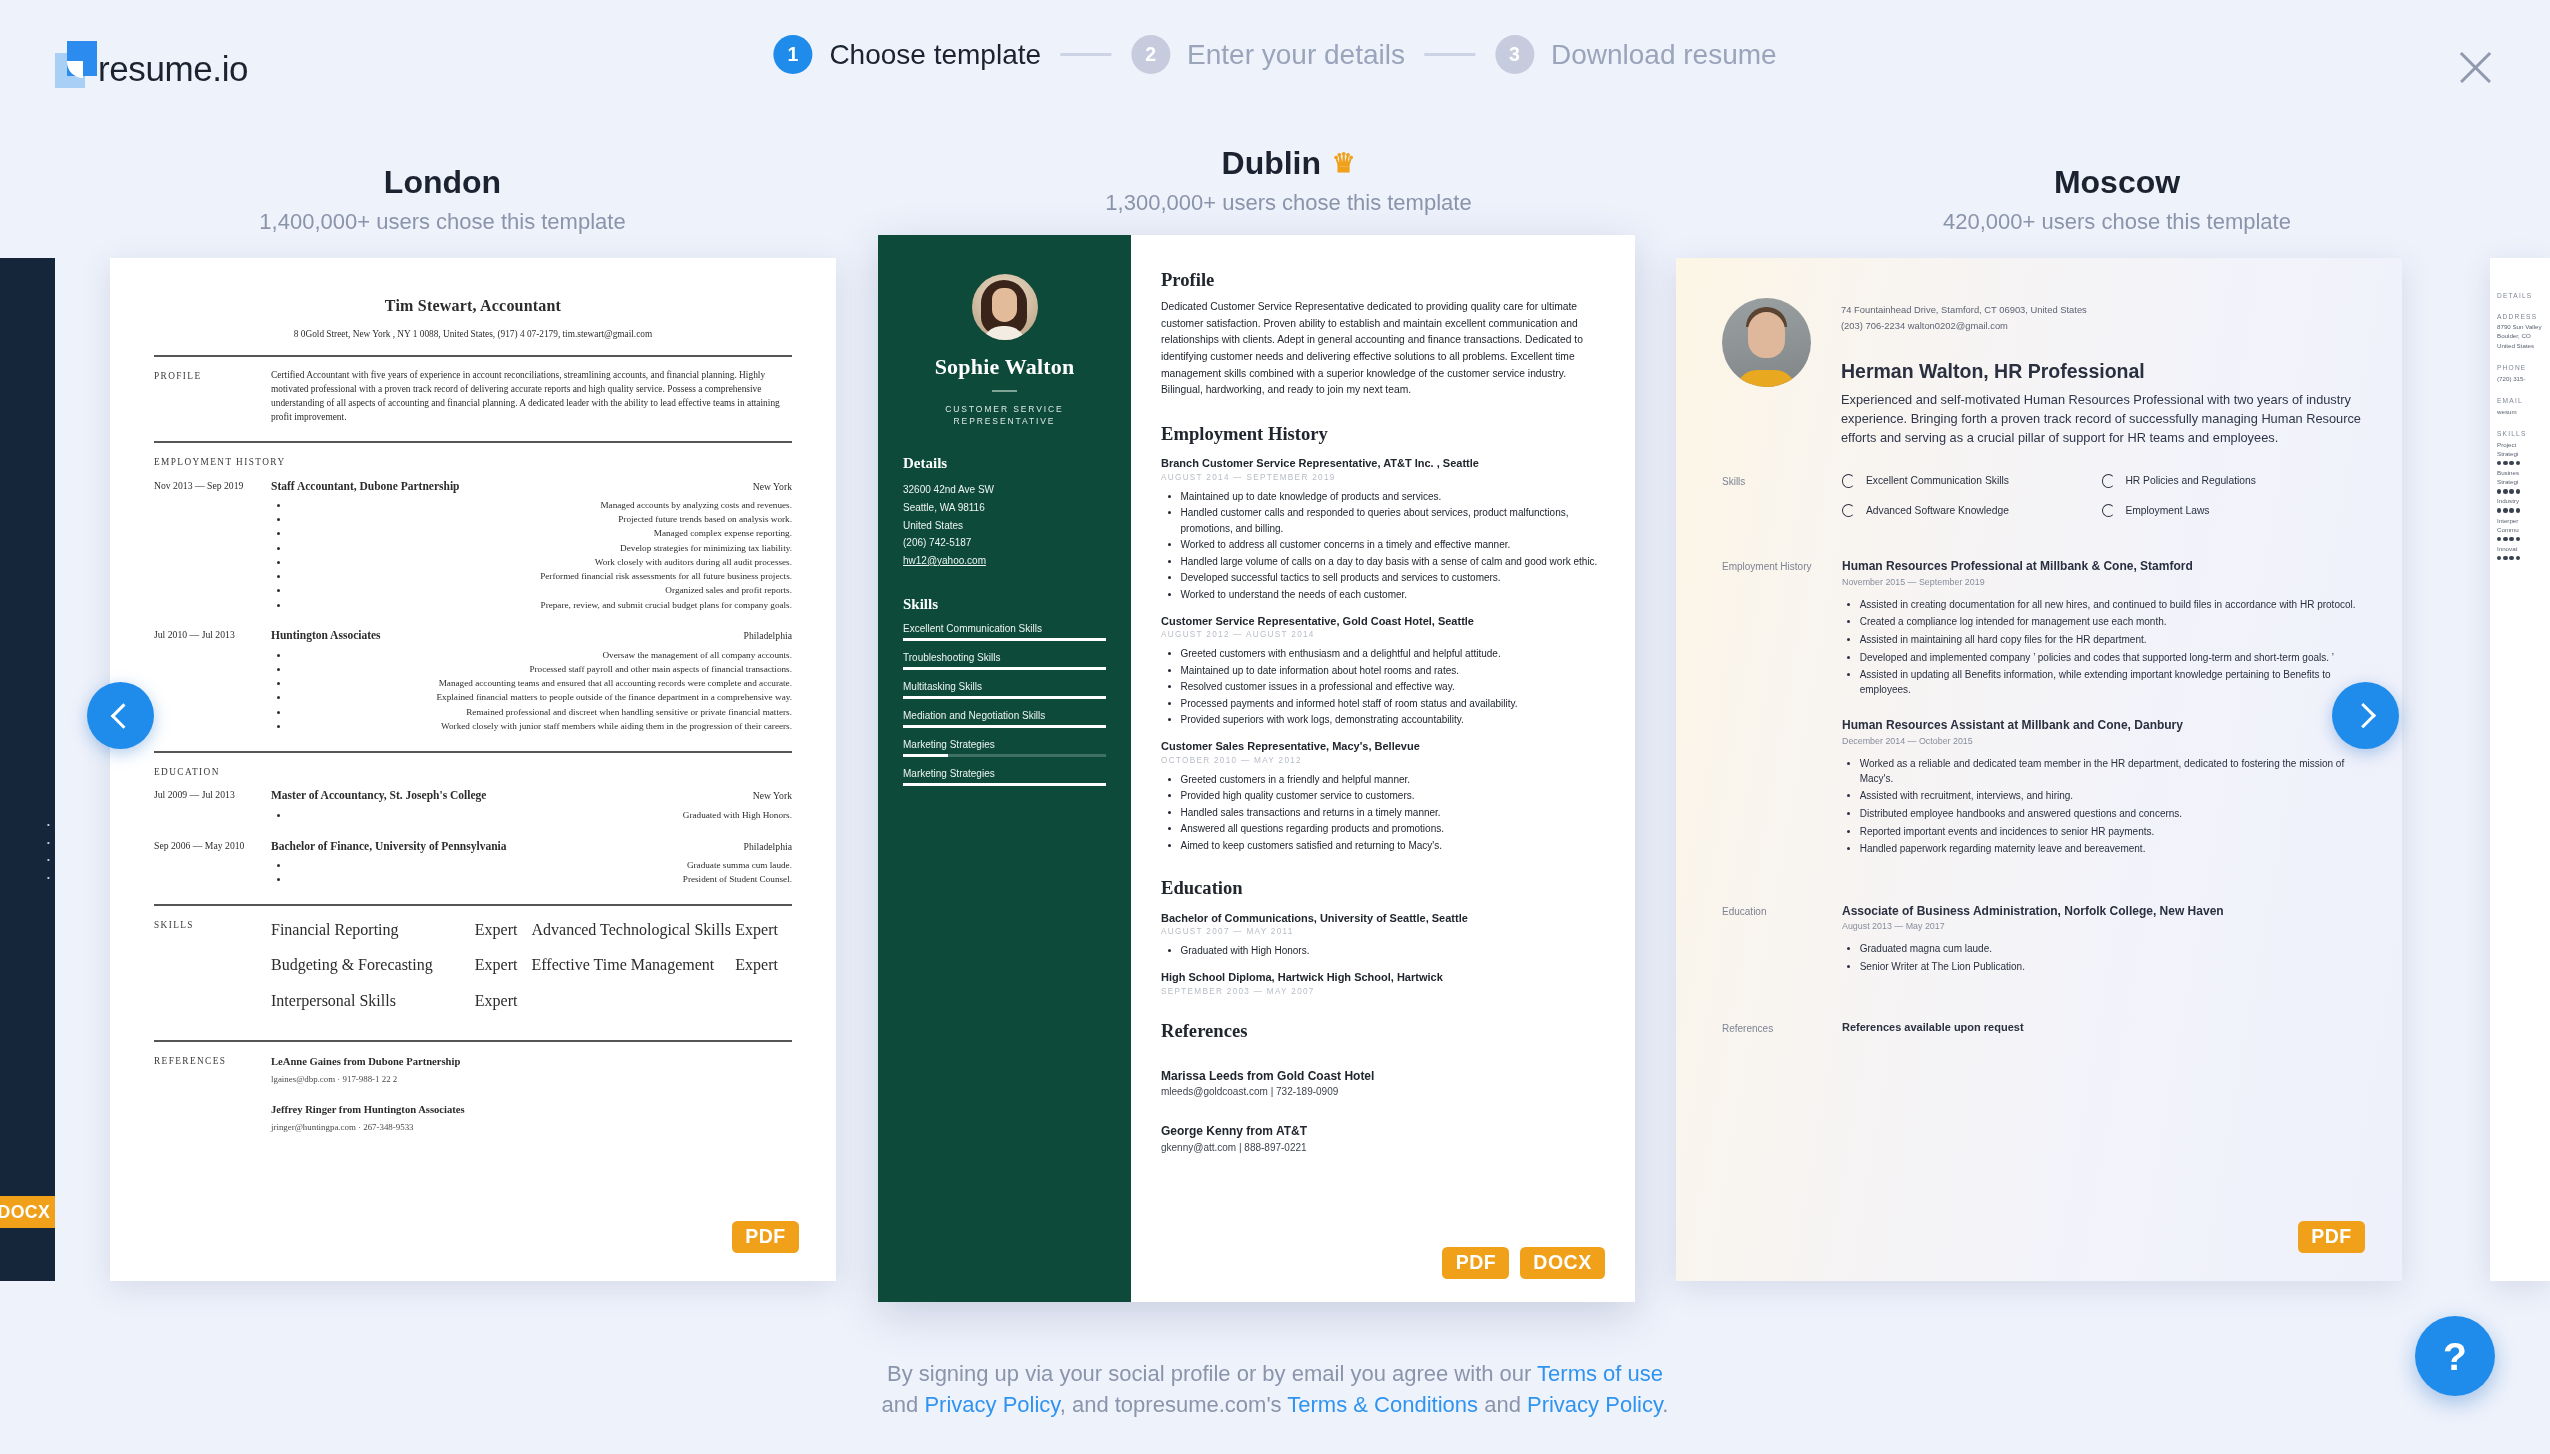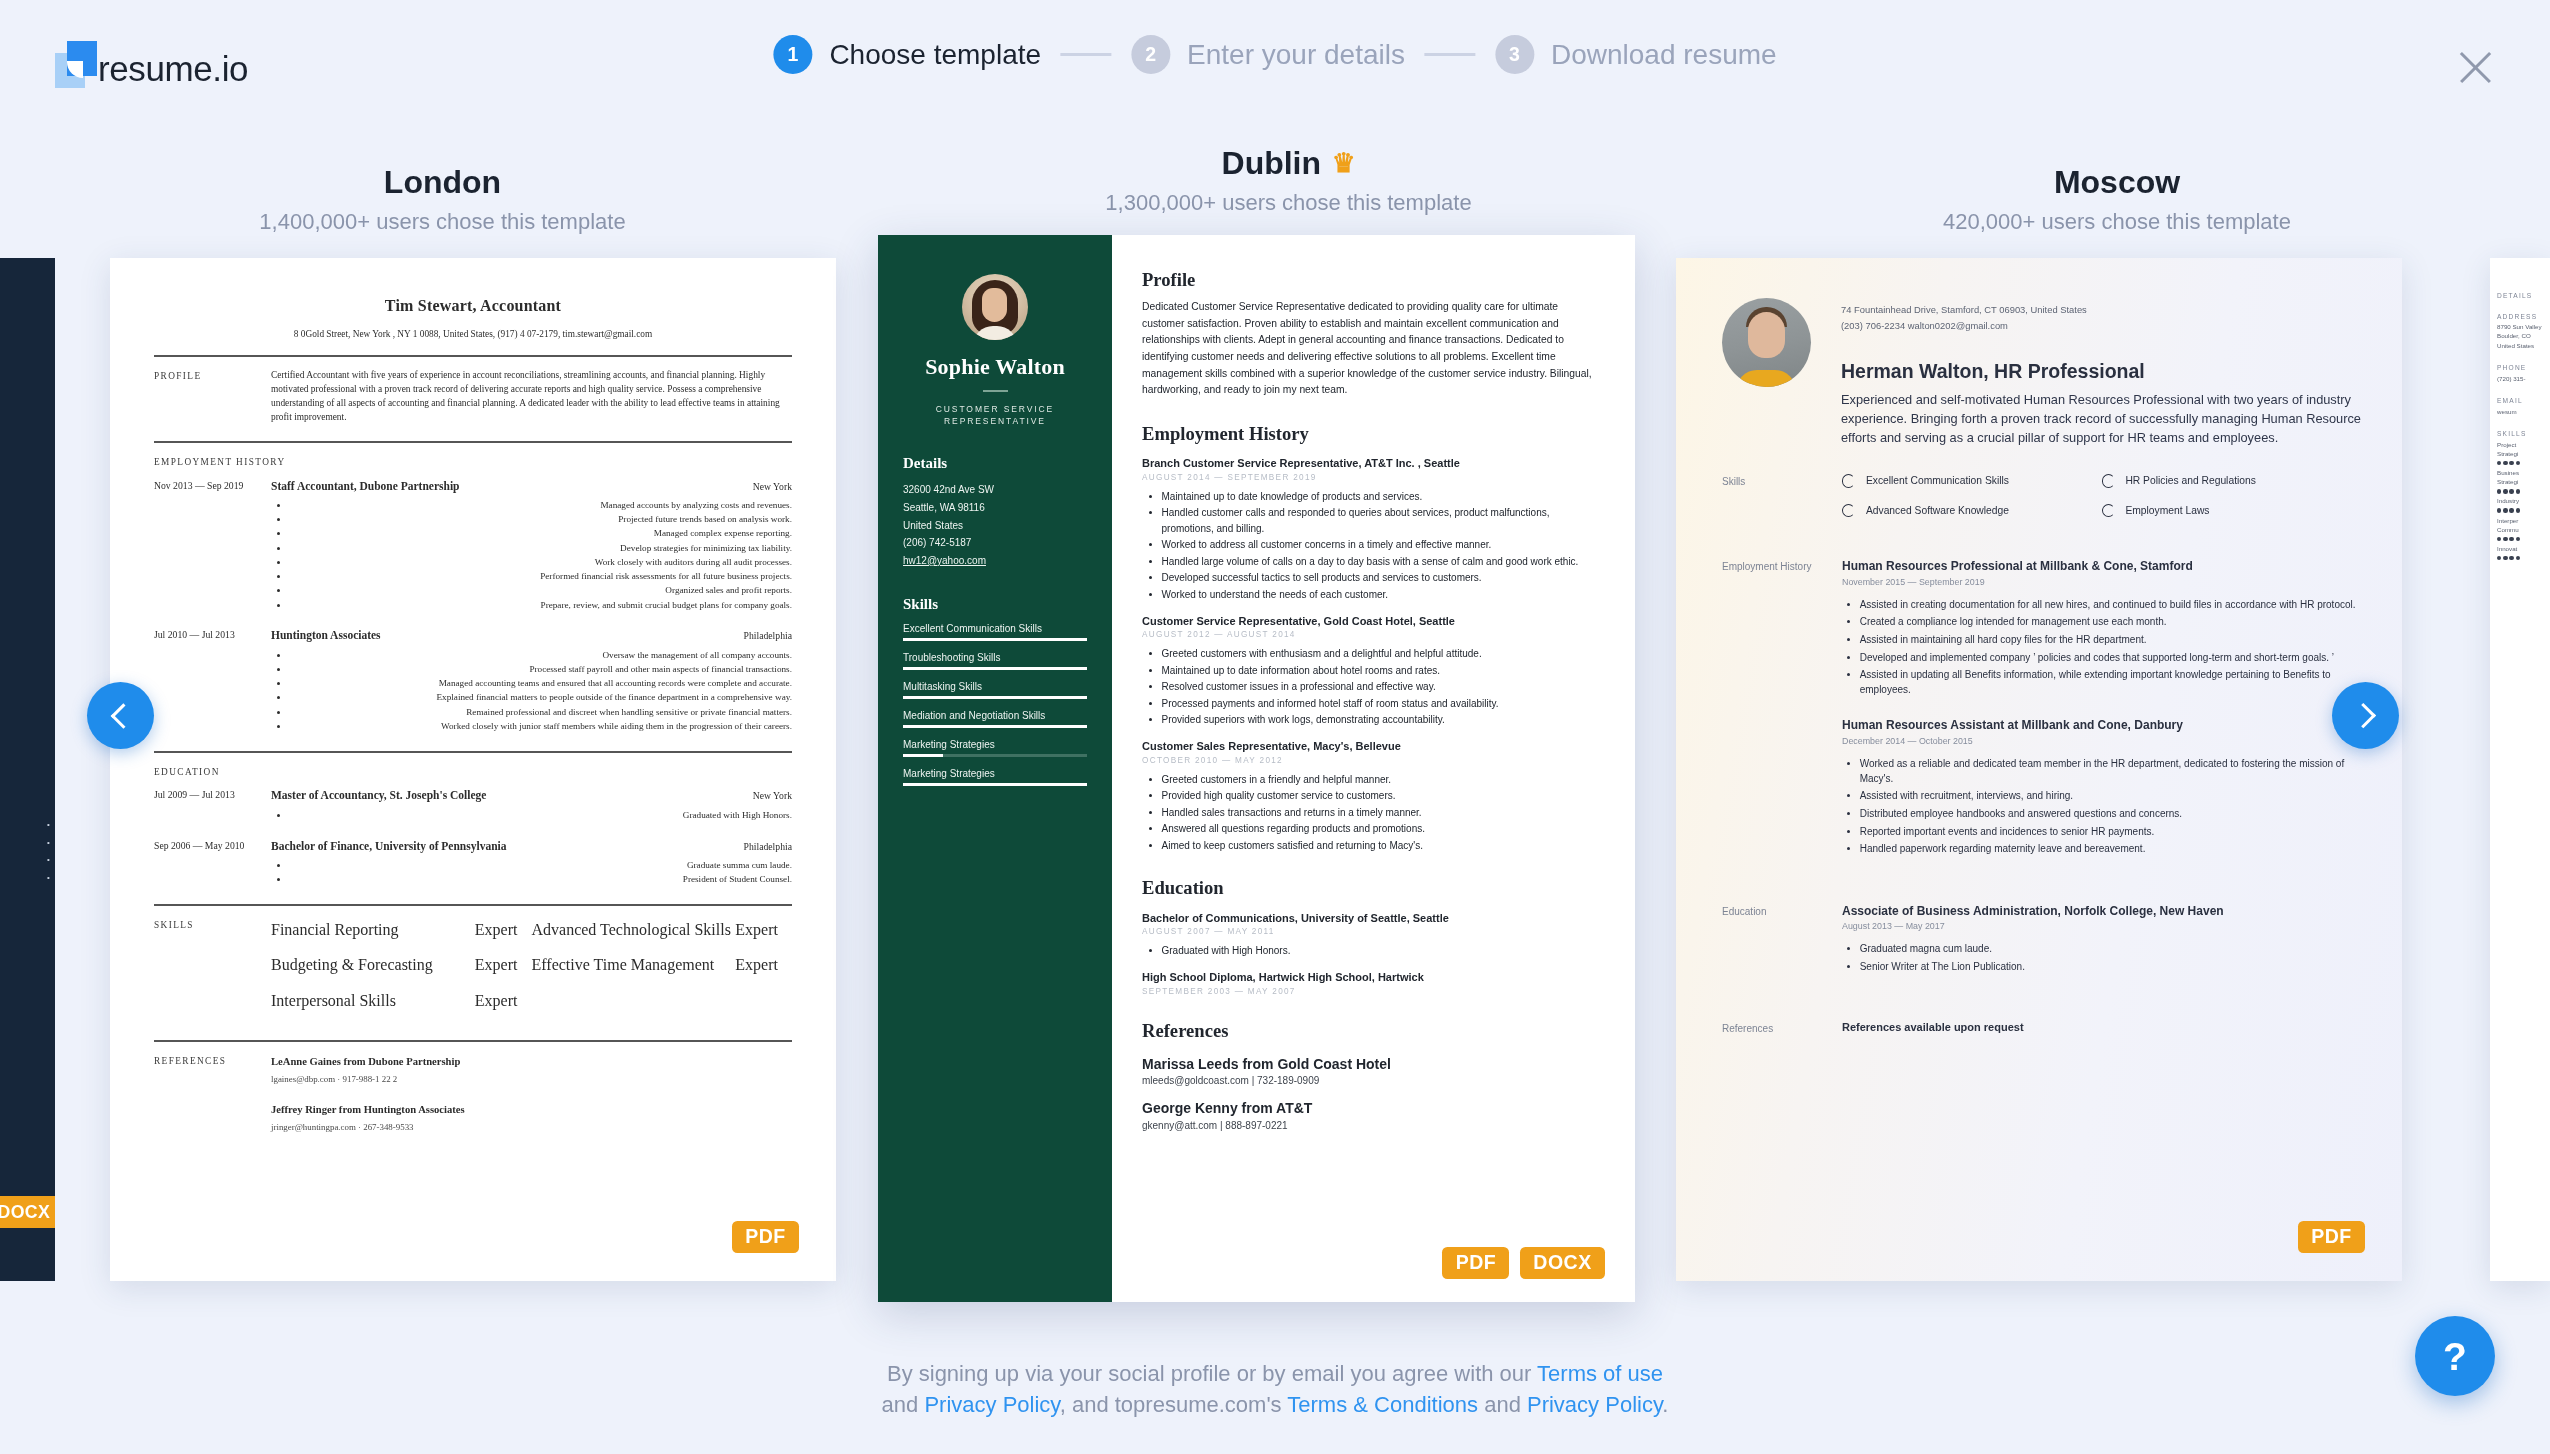--- a/index.html
+++ b/index.html
@@ -99,21 +99,21 @@
   .london .skills-grid { display: flex; flex-wrap: wrap; }
   .london .skill-row { display: flex; width: 50%; font-size: 16px; margin-bottom: 11.5px; padding-right: 14px; }
   .london .skill-row .nm { flex: 1; }
   .london .skill-row .lv { }
   .london .ref-item { margin-bottom: 15px; }
   .london .ref-name { font-size: 10.6px; font-weight: bold; }
   .london .ref-meta { font-size: 8.9px; color: #4a4a4a; margin-top: 3.5px; }
 
   
   .dublin { display: flex; height: 100%; }
-  .dublin .side { width: 234px; flex: none; background: #0e4a39; color: #ffffff; padding: 34px 25px; }
+  .dublin .side { width: 253px; flex: none; background: #0e4a39; color: #ffffff; padding: 34px 25px; }
   .dublin .avatar {
     width: 66px; height: 66px; border-radius: 50%; margin: 5.3px auto 0;
     background: radial-gradient(circle at 50% 32%, #e7d7c3 0%, #d6c2a8 44%, #b49b7d 100%);
     position: relative; overflow: hidden;
   }
   .dublin .avatar .hair {
     position: absolute; left: 9.7px; top: 5.3px; width: 46px; height: 55px;
     background: #3a2419; border-radius: 23px 23px 17.7px 17.7px;
   }
   .dublin .avatar .face {
@@ -146,21 +146,21 @@
   .dublin .main h2 {
     font-family: "Liberation Serif", serif; font-size: 18.6px; font-weight: bold;
     margin: 0 0 8px;
   }
   .dublin .main h2.spaced { margin-top: 24px; }
   .dublin .para { font-size: 10.3px; line-height: 1.62; }
   .dublin .jt { font-size: 11px; font-weight: bold; margin-top: 12.4px; }
   .dublin .jd { font-size: 8.2px; letter-spacing: 1.3px; color: #b6bcc6; margin-top: 3.5px; }
   .dublin .main ul { margin: 7px 0 0 19.5px; }
   .dublin .main li { font-size: 10px; line-height: 1.56; margin-bottom: 0.9px; }
-  .dublin .ref-n { font-size: 14px; font-weight: bold; margin-top: 14px; }
+  .dublin .ref-n { font-size: 12px; font-weight: bold; margin-top: 27px; }
   .dublin .ref-c { font-size: 10px; color: #3e444d; margin-top: 3.5px; }
 
   
   .moscow {
     height: 100%; padding: 35px 41px 26.6px 46px;
     background: linear-gradient(100deg,#fdf6e6 0%, #f7f4f2 30%, #f2f3fa 62%, #eef0fb 100%);
     color: #2a3040;
   }
   .moscow .top { display: flex; gap: 30px; }
   .moscow .m-avatar {

